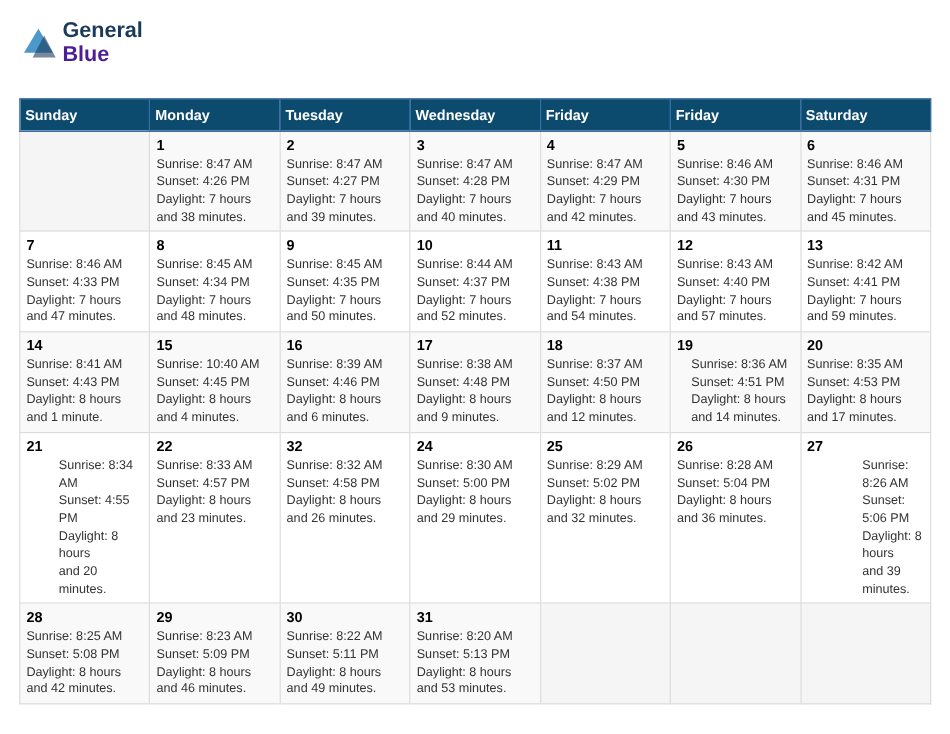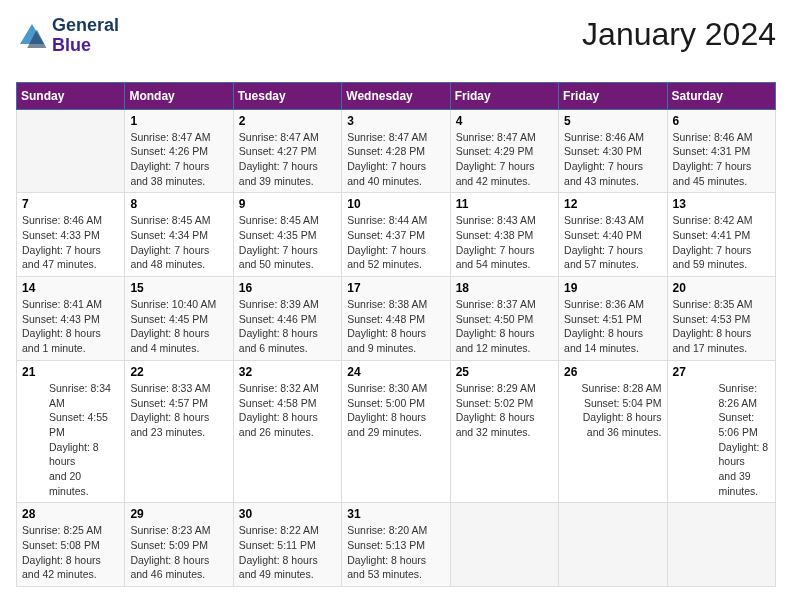--- a/index.html
+++ b/index.html
@@ -45,21 +45,21 @@
     .location-subtitle {
       font-size: 14px;
       color: #444;
     }
     table {
       width: 100%;
       border-collapse: collapse;
       font-size: 11px;
     }
     thead tr {
-      background-color: #701a75;
+      background-color: #0c4a6e;
       color: #fff;
     }
     thead th {
       padding: 6px 4px;
       text-align: left;
       font-weight: bold;
       font-size: 12px;
       border: 1px solid #3a6ea8;
     }
     tbody tr {
@@ -101,21 +101,20 @@
     <svg class="logo-icon" viewBox="0 0 40 40">
       <polygon points="20,5 35,30 5,30" fill="#2e86c1" opacity="0.85"></polygon>
       <polygon points="26,12 38,35 14,35" fill="#1a3a5c" opacity="0.6"></polygon>
     </svg>
     <div class="logo-text">
       <div>General</div>
       <div class="logo-blue">Blue</div>
     </div>
   </div>
   <div class="title-block">
-    <div class="month-title">January 2024</div>
   </div>
 </div>
 
 <table>
   <thead>
     <tr>
     <th>Sunday</th>
         <th>Monday</th>
         <th>Tuesday</th>
         <th>Wednesday</th>
@@ -252,21 +251,21 @@
         </td>
         <td>
           <span class="day-number">18</span>
           <div class="day-info" style="white-space: pre-line;">Sunrise: 8:37 AM
 Sunset: 4:50 PM
 Daylight: 8 hours
 and 12 minutes.</div>
         </td>
         <td>
           <span class="day-number">19</span>
-          <div class="day-info" style="white-space: pre-line;">Sunrise: 8:36 AM
+          <div class="day-info" style="white-space: pre-line; margin-left: 12px;">Sunrise: 8:36 AM
 Sunset: 4:51 PM
 Daylight: 8 hours
 and 14 minutes.</div>
         </td>
         <td>
           <span class="day-number">20</span>
           <div class="day-info" style="white-space: pre-line;">Sunrise: 8:35 AM
 Sunset: 4:53 PM
 Daylight: 8 hours
 and 17 minutes.</div>
@@ -303,21 +302,21 @@
         </td>
         <td>
           <span class="day-number">25</span>
           <div class="day-info" style="white-space: pre-line;">Sunrise: 8:29 AM
 Sunset: 5:02 PM
 Daylight: 8 hours
 and 32 minutes.</div>
         </td>
         <td>
           <span class="day-number">26</span>
-          <div class="day-info" style="white-space: pre-line; text-align: right;">Sunrise: 8:28 AM
+          <div class="day-info" style="white-space: pre-line;">Sunrise: 8:28 AM
 Sunset: 5:04 PM
 Daylight: 8 hours
 and 36 minutes.</div>
         </td>
         <td>
           <span class="day-number">27</span>
           <div class="day-info" style="white-space: pre-line; margin-left: 46px;">Sunrise: 8:26 AM
 Sunset: 5:06 PM
 Daylight: 8 hours
 and 39 minutes.</div>

